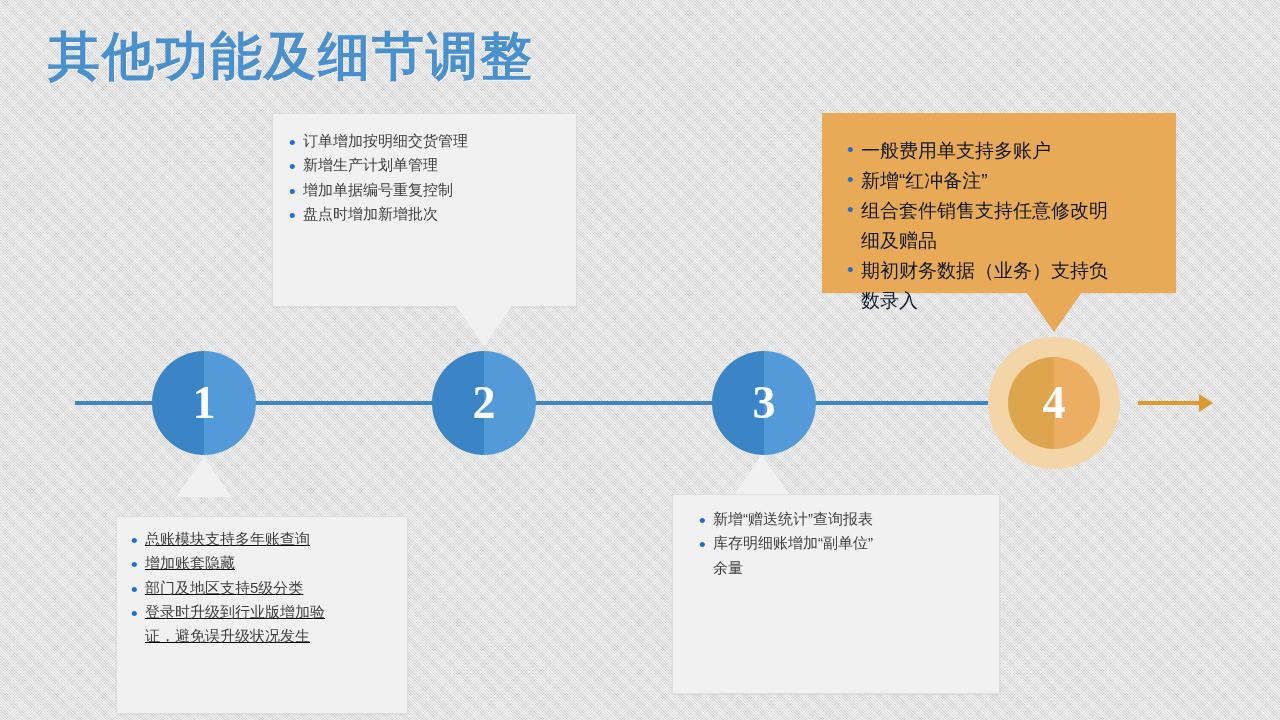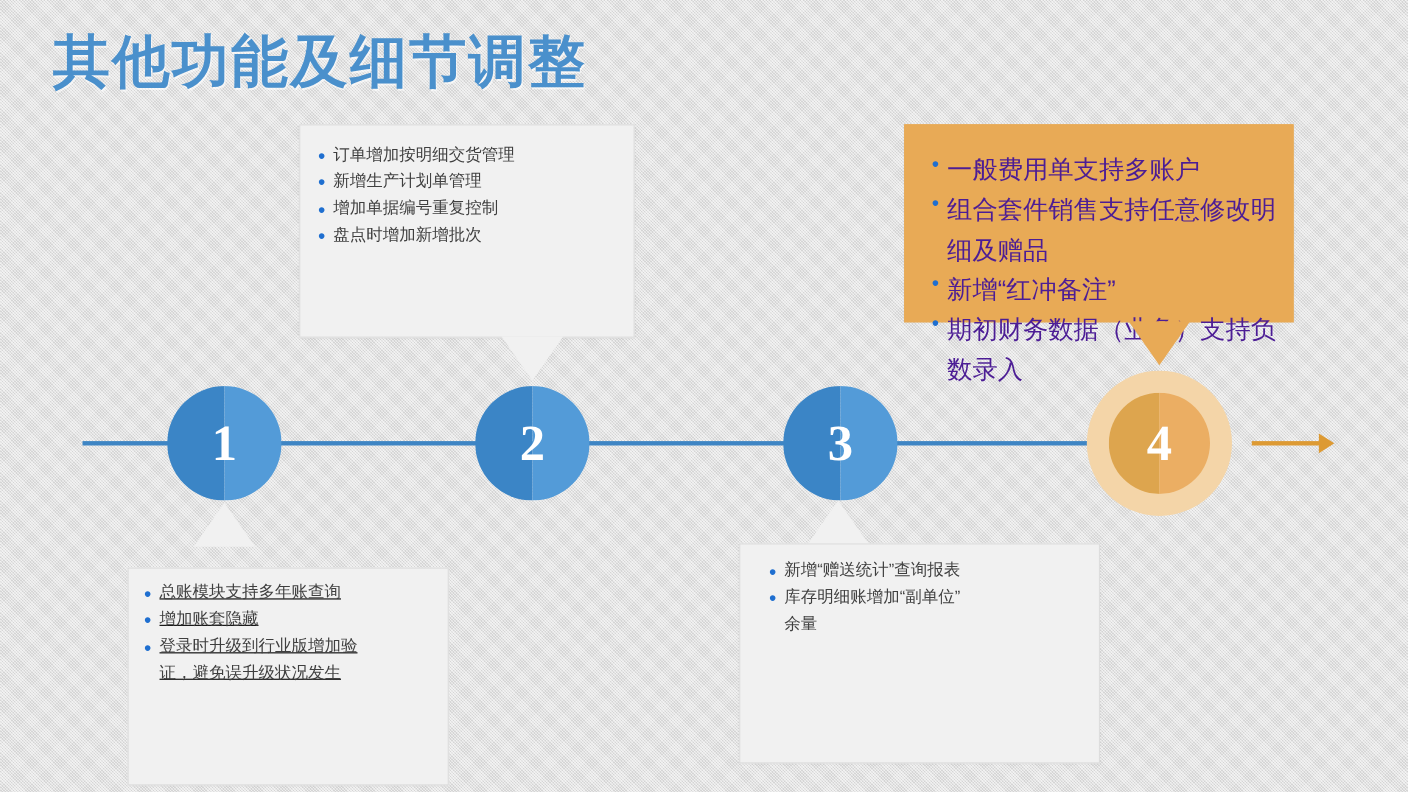--- a/index.html
+++ b/index.html
@@ -142,22 +142,22 @@
   }
   .callout li:before {
     content: "\2022";
     position: absolute;
     left: 0;
     top: -1px;
     color: #1f6fd0;
     font-size: 19px;
   }
   .callout.orange li {
-    color: #4c1d95;
-    font-size: 23px;
+    color: #0f172a;
+    font-size: 19px;
     line-height: 1.58;
   }
   .callout.orange li:before { color: #1f6fd0; }
 
   
   .tail-down, .tail-up {
     position: absolute;
     width: 0; height: 0;
   }
   .tail-down {
@@ -231,34 +231,35 @@
       <li>新增生产计划单管理</li>
       <li>增加单据编号重复控制</li>
       <li>盘点时增加新增批次</li>
     </ul>
   </div>
   <div class="tail-down" id="tail2"></div>
 
   <div class="callout orange" id="box4">
     <ul>
       <li>一般费用单支持多账户</li>
+      <li>新增“红冲备注”</li>
       <li>组合套件销售支持任意修改明
 细及赠品</li>
-      <li>新增“红冲备注”</li>
       <li>期初财务数据（业务）支持负
 数录入</li>
     </ul>
   </div>
   <div class="tail-down orange" id="tail4"></div>
 
   <div class="tail-up" id="tail1"></div>
   <div class="callout" id="box1">
     <ul>
       <li>总账模块支持多年账查询</li>
       <li>增加账套隐藏</li>
+      <li>部门及地区支持5级分类</li>
       <li>登录时升级到行业版增加验
 证，避免误升级状况发生</li>
     </ul>
   </div>
 
   <div class="tail-up" id="tail3"></div>
   <div class="callout" id="box3">
     <ul>
       <li>新增“赠送统计”查询报表</li>
       <li>库存明细账增加“副单位”

